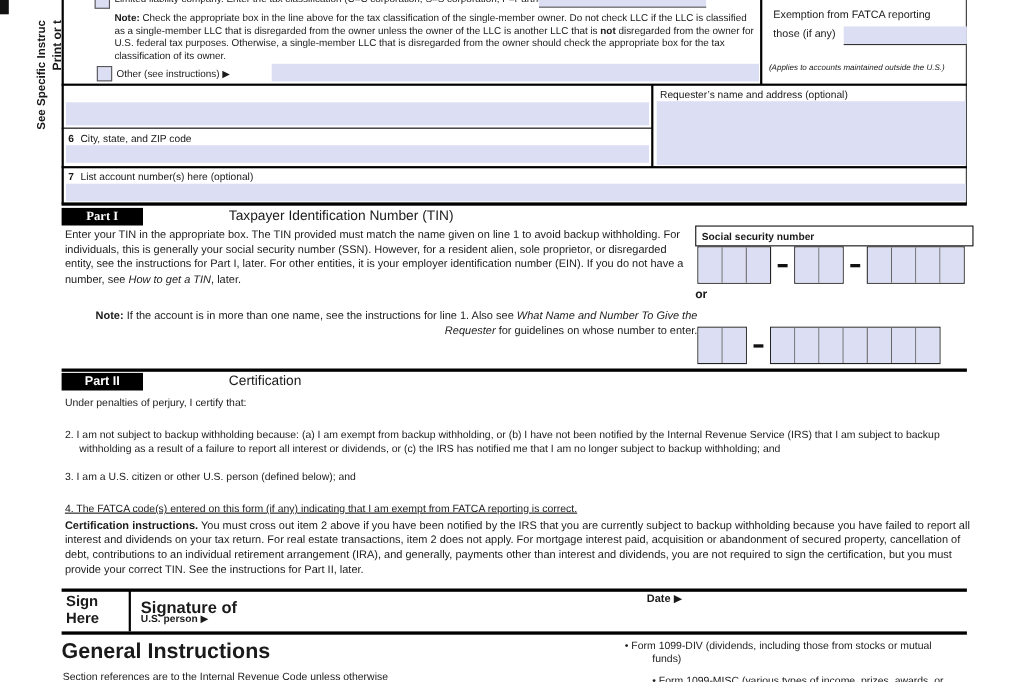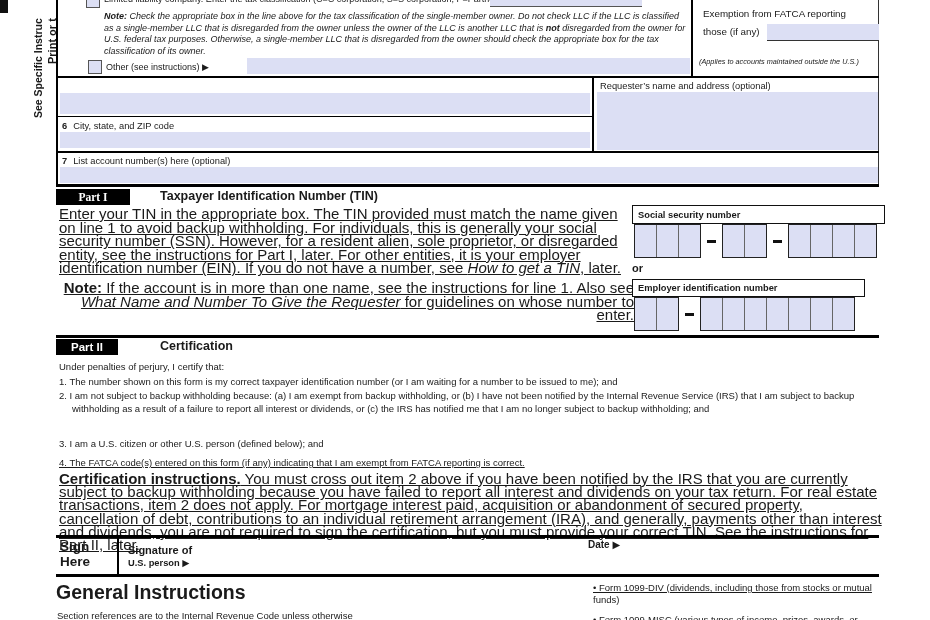--- a/index.html
+++ b/index.html
@@ -6,25 +6,25 @@
   #page{position:relative;width:930px;height:620px;background:#ffffff;overflow:hidden;
         font-family:"Liberation Sans","DejaVu Sans",sans-serif;color:#1a1a1a;}
   .abs{position:absolute;}
   .fld{background:#dcdff4;}
   .hline{background:#000;}
   .vline{background:#000;}
   .b{font-weight:bold;}
   .i{font-style:italic;}
   .txt{font-size:9.5px;line-height:12px;white-space:nowrap;}
   .small{font-size:9px;line-height:11.6px;}
-  .para{font-size:15px;line-height:13.6px;white-space:normal;text-decoration:underline;}
+  .para{font-size:10px;line-height:13.6px;white-space:normal;}
   .item{font-size:9.5px;line-height:13.2px;padding-left:13px;text-indent:-13px;white-space:normal;}
   .partbar{background:#000;color:#fff;font-weight:bold;font-size:11.5px;
            display:flex;align-items:center;justify-content:center;}
-  .parttitle{font-size:12.5px;font-weight:bold;white-space:nowrap;}
+  .parttitle{font-size:12.5px;font-weight:normal;white-space:nowrap;margin-left:48px;}
   .cb{width:12px;height:12px;background:#dcdff4;border:1px solid #555;}
   .labelbox{border:1.5px solid #111;background:#fff;display:flex;align-items:center;
             padding-left:5px;font-weight:bold;font-size:9.3px;white-space:nowrap;}
   .cellrow{display:flex;align-items:center;}
   .grp{display:flex;border:1.5px solid #222;}
   .cell{width:21px;height:32px;background:#dcdff4;border-right:1px solid #666;}
   .cell:last-child{border-right:none;}
   .dash{width:9px;height:3px;background:#111;margin:0 6px;}
   .vtext{transform:rotate(-90deg);transform-origin:0 0;white-space:nowrap;font-weight:bold;}
 </style>
@@ -39,21 +39,21 @@
   <div class="abs vtext" style="left:32px;top:118px;font-size:10.5px;">See Specific Instruc</div>
 
   <div class="abs vline" style="left:56px;top:0;width:2px;height:186px;"></div>
   <div class="abs vline" style="left:878px;top:0;width:1px;height:185px;background:#333;"></div>
   <div class="abs vline" style="left:691px;top:0;width:2px;height:77px;"></div>
 
   <div class="abs cb" style="left:86px;top:-6px;"></div>
   <div class="abs txt" style="left:104px;top:-6px;font-size:9px;line-height:10px;">Limited liability company. Enter the tax classification (C=C corporation, S=S corporation, P=Partnership) ▶</div>
   <div class="abs fld" style="left:490px;top:0;width:152px;height:6px;border-bottom:1px solid #555;"></div>
 
-  <div class="abs small" style="left:104px;top:11px;width:586px;white-space:normal;font-style:italic;">
+  <div class="abs small" style="left:104px;top:11px;width:586px;white-space:normal;">
     <span class="b">Note:</span><span> Check the appropriate box in the line above for the tax classification of the single-member owner.  Do not check LLC if the LLC is classified as a single-member LLC that is disregarded from the owner unless the owner of the LLC is another LLC that is </span><span class="b">not</span><span> disregarded from the owner for U.S. federal tax purposes. Otherwise, a single-member LLC that is disregarded from the owner should check the appropriate box for the tax classification of its owner.</span>
   </div>
 
   <div class="abs cb" style="left:88px;top:60px;"></div>
   <div class="abs txt" style="left:106px;top:61px;font-size:9px;">Other (see instructions) ▶</div>
   <div class="abs fld" style="left:247px;top:58px;width:443px;height:16px;"></div>
 
   <div class="abs txt" style="left:703px;top:8px;font-size:9.8px;">Exemption from FATCA reporting</div>
   <div class="abs txt" style="left:703px;top:26px;font-size:9.8px;">those (if any)</div>
   <div class="abs fld" style="left:767px;top:24px;width:112px;height:16px;border-bottom:1.5px solid #333;"></div>
@@ -108,64 +108,60 @@
     <div class="dash"></div>
     <div class="grp">
       <div class="cell"></div>
         <div class="cell"></div>
         <div class="cell"></div>
         <div class="cell"></div>
     </div>
   </div>
   <div class="abs b" style="left:632px;top:262px;font-size:11px;">or</div>
 
-  <div class="abs labelbox" style="left:632px;top:279px;width:226px;height:16px;">
-    <span>Employer identification number</span>
-  </div>
   <div class="abs cellrow" style="left:634px;top:297px;">
     <div class="grp">
       <div class="cell"></div>
         <div class="cell"></div>
     </div>
     <div class="dash"></div>
     <div class="grp">
       <div class="cell"></div>
         <div class="cell"></div>
         <div class="cell"></div>
         <div class="cell"></div>
         <div class="cell"></div>
         <div class="cell"></div>
         <div class="cell"></div>
     </div>
   </div>
 
   <div class="abs hline" style="left:56px;top:335px;width:823px;height:3px;"></div>
-  <div class="abs partbar" style="left:56px;top:339px;width:62px;height:16px;">Part II</div>
+  <div class="abs partbar" style="left:56px;top:339px;width:74px;height:16px;">Part II</div>
   <div class="abs parttitle" style="left:160px;top:339px;">Certification</div>
 
   <div class="abs txt" style="left:59px;top:361px;">Under penalties of perjury, I certify that:</div>
 
-  <div class="abs item" style="left:59px;top:375px;width:825px;">1. The number shown on this form is my correct taxpayer identification number (or I am waiting for a number to be issued to me); and</div>
   <div class="abs item" style="left:59px;top:389px;width:822px;">2. I am not subject to backup withholding because: (a) I am exempt from backup withholding, or (b) I have not been notified by the Internal Revenue Service (IRS) that I am subject to backup withholding as a result of a failure to report all interest or dividends, or (c) the IRS has notified me that I am no longer subject to backup withholding; and</div>
-  <div class="abs item" style="left:59px;top:437px;width:825px;">3. I am a U.S. citizen or other U.S. person (defined below); and</div>
+  <div class="abs item" style="left:59px;top:427px;width:825px;">3. I am a U.S. citizen or other U.S. person (defined below); and</div>
   <div class="abs item" style="left:59px;top:456px;width:825px;text-decoration:underline;">4. The FATCA code(s) entered on this form (if any) indicating that I am exempt from FATCA reporting is correct.</div>
 
   <div class="abs para" style="left:59px;top:472px;width:824px;line-height:13.2px;">
     <span class="b">Certification instructions.</span><span> You must cross out item 2 above if you have been notified by the IRS that you are currently subject to backup withholding because you have failed to report all interest and dividends on your tax return. For real estate transactions, item 2 does not apply. For mortgage interest paid, acquisition or abandonment of secured property, cancellation of debt, contributions to an individual retirement arrangement (IRA), and generally, payments other than interest and dividends, you are not required to sign the certification, but you must provide your correct TIN. See the instructions for Part II, later.</span>
   </div>
 
   <div class="abs hline" style="left:56px;top:535px;width:823px;height:3px;"></div>
   <div class="abs b" style="left:60px;top:539px;font-size:13.5px;">Sign</div>
   <div class="abs b" style="left:60px;top:554px;font-size:13.5px;">Here</div>
   <div class="abs vline" style="left:117px;top:537px;width:2px;height:37px;"></div>
-  <div class="abs b" style="left:128px;top:544px;font-size:11px;">Signature of</div>
+  <div class="abs b" style="left:128px;top:544px;font-size:15px;">Signature of</div>
   <div class="abs b" style="left:128px;top:557px;font-size:9.3px;">U.S. person ▶</div>
   <div class="abs b" style="left:588px;top:539px;font-size:10px;">Date ▶</div>
   <div class="abs hline" style="left:56px;top:574px;width:823px;height:3px;"></div>
 
   <div class="abs b" style="left:56px;top:581px;font-size:19.5px;">General Instructions</div>
   <div class="abs txt" style="left:57px;top:610px;">Section references are to the Internal Revenue Code unless otherwise</div>
 
-  <div class="abs txt" style="left:593px;top:582px;text-decoration:underline;">• Form 1099-DIV (dividends, including those from stocks or mutual</div>
+  <div class="abs txt" style="left:568px;top:582px;">• Form 1099-DIV (dividends, including those from stocks or mutual</div>
   <div class="abs txt" style="left:593px;top:594px;">funds)</div>
   <div class="abs txt" style="left:593px;top:614px;">• Form 1099-MISC (various types of income, prizes, awards, or</div>
 
 </div>
 
 </body></html>

